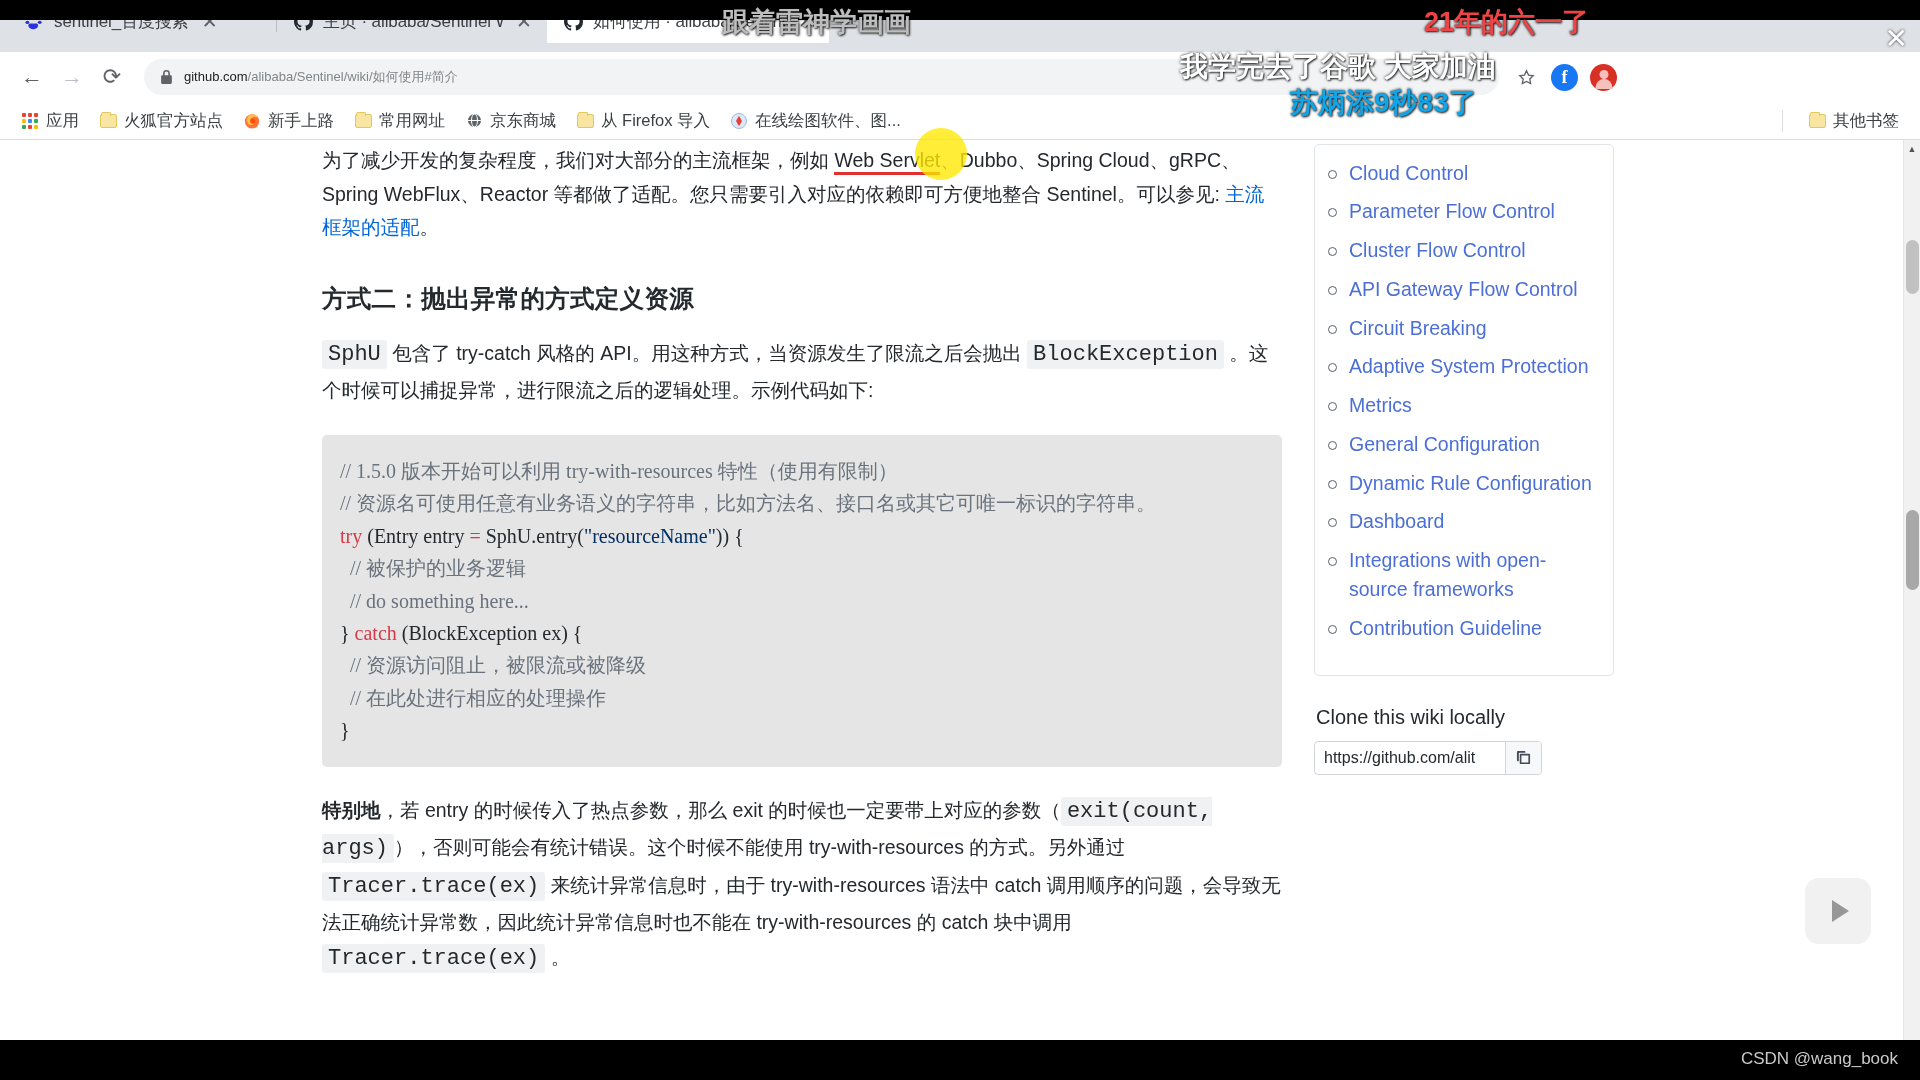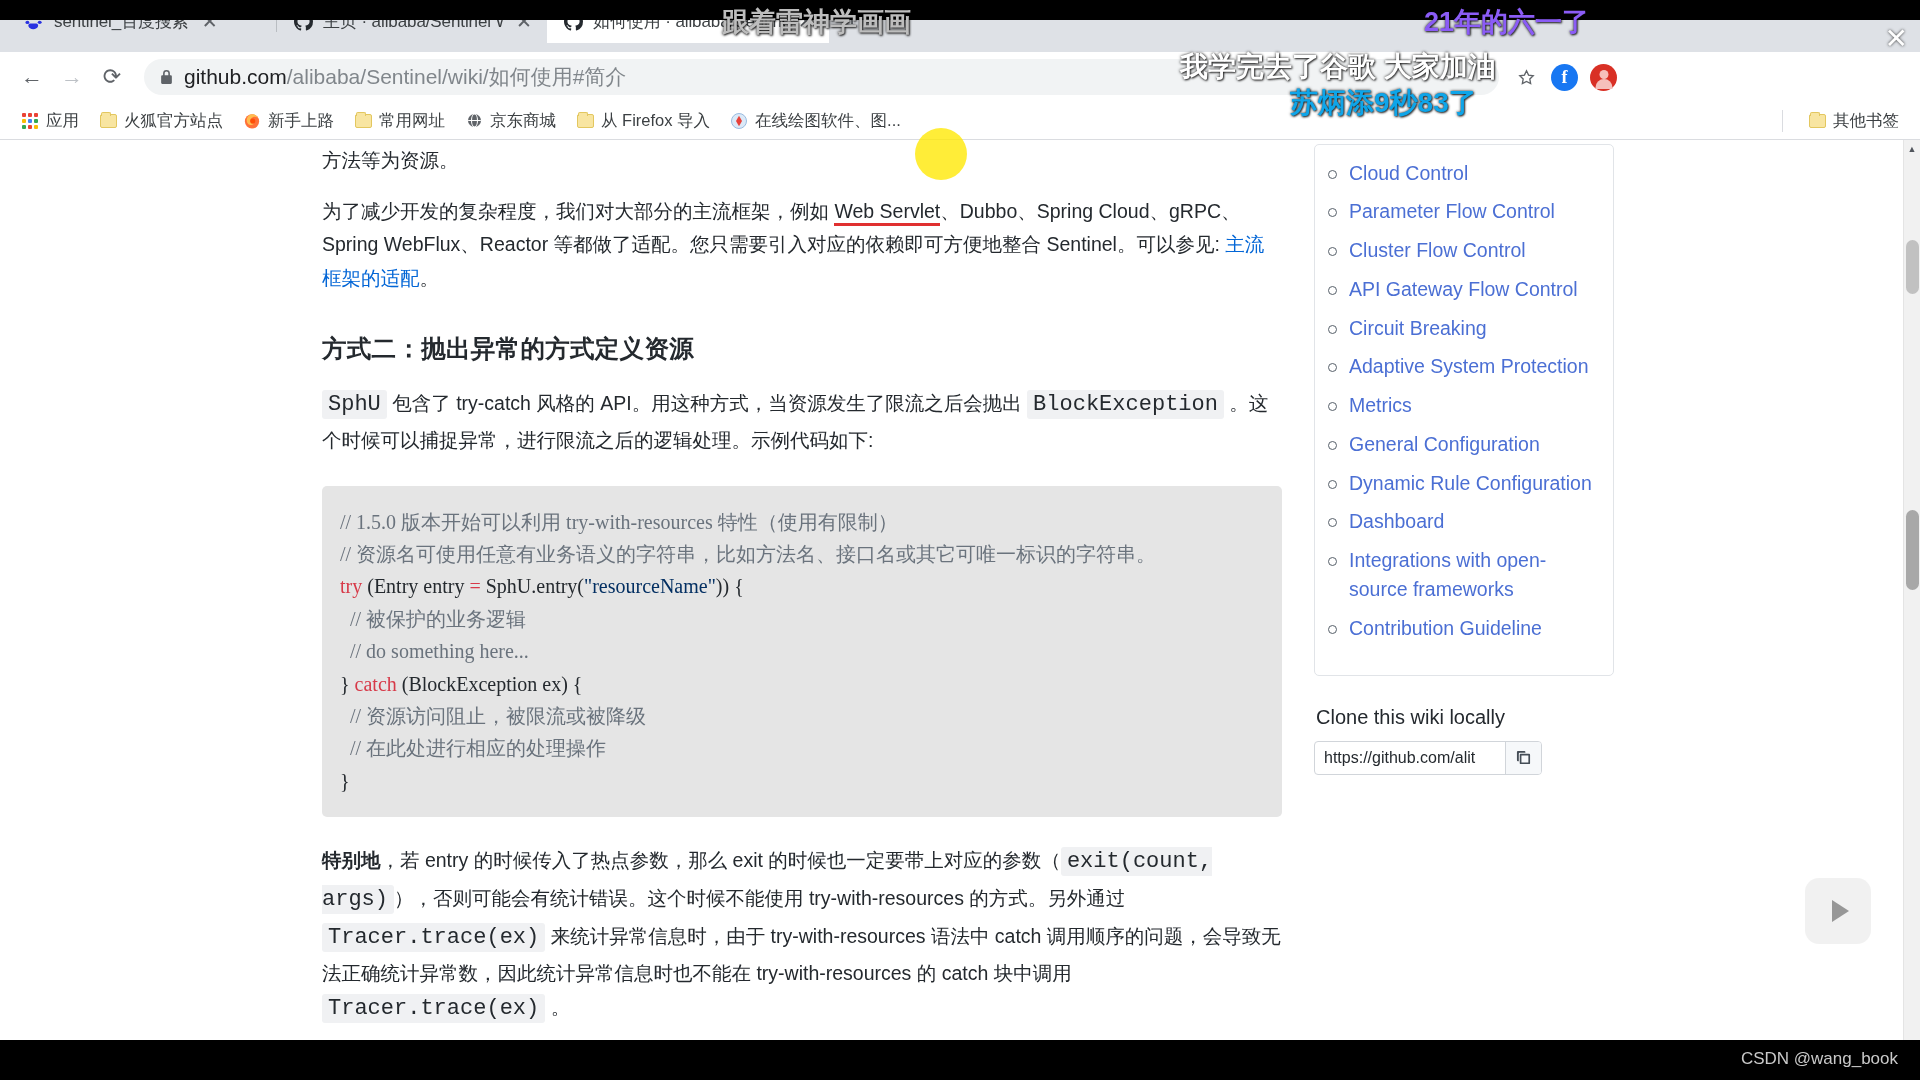--- a/index.html
+++ b/index.html
@@ -89,21 +89,21 @@
     background: #f1f3f4;
     border-radius: 18px;
     display: flex;
     align-items: center;
     padding: 0 16px;
     margin: 0 8px 0 10px;
     gap: 11px;
     max-width: 1355px;
   }
   .lock { width: 13px; height: 15px; position: relative; flex: 0 0 13px;}
-  .url { font-size: 21px; color: #202124; white-space: nowrap; }
+  .url { font-size: 13px; color: #202124; white-space: nowrap; }
   .url .dim { color: #80868b; }
   .star {
     width: 30px; height: 30px; display:flex; align-items:center; justify-content:center;
     color: #5f6368; font-size: 19px;
   }
   .profile-fb {
     width: 27px; height: 27px; border-radius: 50%;
     background: #1877f2; color: #fff;
     display:flex; align-items:center; justify-content:center;
     font-size: 18px; font-weight: bold; font-family: "Liberation Serif", serif;
@@ -530,21 +530,20 @@
         </div>
       </div>
     </div>
 
     <div class="viewport">
       <div class="page">
         <div class="content-wrap">
 
           <div class="main-col">
 
-            <p>方法等为资源。</p>
 
 
 
             <p><span>为了减少开发的复杂程度，我们对大部分的主流框架，例如 </span><span class="hl-underline">Web Servlet</span><span>、Dubbo、Spring Cloud、gRPC、Spring WebFlux、Reactor 等都做了适配。您只需要引入对应的依赖即可方便地整合 Sentinel。可以参见: </span><a class="inline-link" href="#">主流框架的适配</a><span>。</span></p>
 
             <h3 class="sub">方式二：抛出异常的方式定义资源</h3>
 
             <p><span class="codechip">SphU</span><span> 包含了 try-catch 风格的 API。用这种方式，当资源发生了限流之后会抛出 </span><span class="codechip">BlockException</span><span> 。这个时候可以捕捉异常，进行限流之后的逻辑处理。示例代码如下:</span></p>
 
             <div class="codeblock"><span class="c-com">// 1.5.0 版本开始可以利用 try-with-resources 特性（使用有限制）</span>
@@ -600,21 +599,21 @@
         <div class="sb-arrow">▲</div>
         <div class="sb-thumb" style="top:100px;height:54px;"></div>
         <div class="sb-thumb" style="top:370px;height:80px;background:#a8a8a8;"></div>
       </div>
     </div>
   </div>
 
   <div class="topblack"></div>
 
   <div class="ov" style="left:722px; top:4px; font-size:27px; color:#bdbdbd;">跟着雷神学画画</div>
-  <div class="ov" style="left:1424px; top:4px; font-size:27px; color:#8b5cf6;">21年的六一了</div>
+  <div class="ov" style="left:1424px; top:4px; font-size:27px; color:#ef4444;">21年的六一了</div>
   <div class="ov" style="left:1180px; top:48px; font-size:28px; color:#ffffff;">我学完去了谷歌  大家加油</div>
   <div class="ov" style="left:1290px; top:84px; font-size:28px; color:#0ea5e9;">苏炳添9秒83了</div>
 
   <div class="close-x">✕</div>
 
   <div class="cursor-hl" style="left:915px; top:128px;"></div>
 
   <div class="play-ghost" style="left:1805px; top:878px;"></div>
 
   <div class="bottombar"></div>

